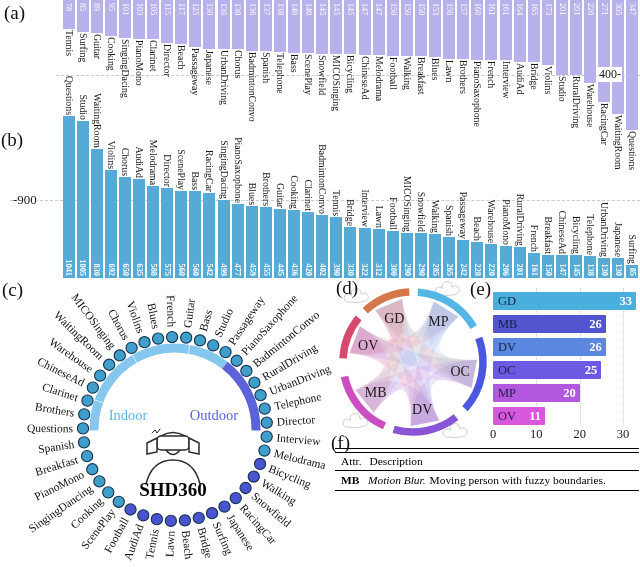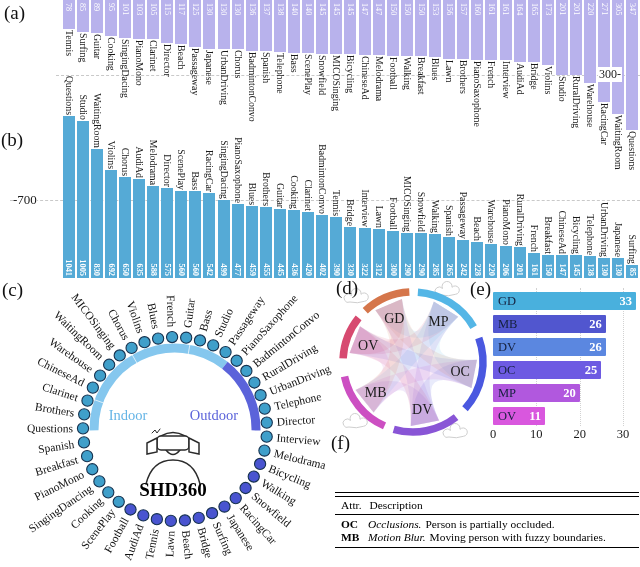--- a/index.html
+++ b/index.html
@@ -10,21 +10,21 @@
          transform:rotate(90deg);transform-origin:0 0;z-index:3;}
   .bar{position:absolute;z-index:2;}
   .gridline-h{position:absolute;border-top:1px dashed #c9c9c9;z-index:1;}
   .gridline-v{position:absolute;border-left:1px dotted #d2d2d2;z-index:1;}
   .ticklab{position:absolute;font-size:12px;color:#1a1a1a;z-index:4;background:#fff;}
   .hbar{position:absolute;z-index:2;border-radius:1px;}
   .hbar .blab{position:absolute;left:5px;top:0;font-size:12.5px;line-height:18px;color:#15203d;}
   .hbar .bval{position:absolute;right:4px;top:0;font-size:12.5px;line-height:18px;color:#fff;font-weight:bold;}
   .dotted-tex{background-image:radial-gradient(rgba(255,255,255,.45) .8px, rgba(0,0,0,0) .9px);
               background-size:4px 4px;}
-  #attr-table{position:absolute;left:335px;top:448px;width:304px;font-size:11.4px;color:#000;z-index:5;margin-top:44px;}
+  #attr-table{position:absolute;left:335px;top:448px;width:304px;font-size:11.4px;color:#000;z-index:5;}
   #attr-table .rule-double{height:2.5px;border-top:1.2px solid #000;border-bottom:0.9px solid #000;}
   #attr-table .rule{border-top:0.9px solid #000;margin-top:2px;}
   #attr-table .rule-bottom{border-top:1.4px solid #000;margin-top:3px;}
   #attr-table .hdr{padding:2px 0 1px 6px;}
   #attr-table .hdr .dsc{margin-left:8px;}
   #attr-table .rows{margin-top:3px;}
   #attr-table .trow{line-height:13.2px;padding-left:6px;white-space:nowrap;}
   #attr-table .att{display:inline-block;width:27px;font-weight:bold;}
   #attr-table .term{font-style:italic;margin-right:4px;}
   svg text{font-family:"Liberation Serif", serif;}
@@ -40,27 +40,26 @@
   <div class="panel-label" style="left:470px;top:278px">(e)</div>
   <div class="panel-label" style="left:331px;top:432px">(f)</div>
 
   <div id="attr-table">
     <div class="rule-double"></div>
     <div class="hdr">
       <span>Attr.</span><span class="dsc">Description</span>
     </div>
     <div class="rule"></div>
     <div class="rows">
-      <div class="trow"><span class="att">OC</span><span class="term">Occlusions.</span><span>Person is partially occluded.</span><b></b><span></span></div>
       <div class="trow"><span class="att">MB</span><span class="term">Motion Blur.</span><span>Moving person with fuzzy boundaries.</span><b></b><span></span></div>
     </div>
     <div class="rule-bottom"></div>
   </div>
 <div class="gridline-h" style="position: absolute; left: 56px; top: 75px; width: 584px; height: 0px;"></div>
-    <div class="ticklab" style="position: absolute; left: 598px; top: 67px; padding: 0px 1px;">300-</div>
+    <div class="ticklab" style="position: absolute; left: 598px; top: 67px; padding: 0px 1px;">400-</div>
     <div class="bar" style="position: absolute; left: 62.5px; top: 0px; width: 12px; height: 29.25px; background: rgb(184, 178, 236);"></div>
     <div class="vtext" style="position: absolute; left: 74.3px; top: 3px; width: 26px; font-size: 8.2px; color: rgb(255, 255, 255); text-align: left; z-index: 4;">78</div>
     <div class="vtext" style="position: absolute; left: 74.5px; top: 30.25px; width: 80px; font-size: 9.8px; color: rgb(26, 26, 26); text-align: left;">Tennis</div>
     <div class="bar" style="position: absolute; left: 76.5976px; top: 0px; width: 12px; height: 31.875px; background: rgb(184, 178, 236);"></div>
     <div class="vtext" style="position: absolute; left: 88.3976px; top: 3px; width: 26px; font-size: 8.2px; color: rgb(255, 255, 255); text-align: left; z-index: 4;">85</div>
     <div class="vtext" style="position: absolute; left: 88.5976px; top: 32.875px; width: 80px; font-size: 9.8px; color: rgb(26, 26, 26); text-align: left;">Surfing</div>
     <div class="bar" style="position: absolute; left: 90.6951px; top: 0px; width: 12px; height: 33.375px; background: rgb(184, 178, 236);"></div>
     <div class="vtext" style="position: absolute; left: 102.495px; top: 3px; width: 26px; font-size: 8.2px; color: rgb(255, 255, 255); text-align: left; z-index: 4;">89</div>
     <div class="vtext" style="position: absolute; left: 102.695px; top: 34.375px; width: 80px; font-size: 9.8px; color: rgb(26, 26, 26); text-align: left;">Guitar</div>
     <div class="bar" style="position: absolute; left: 104.793px; top: 0px; width: 12px; height: 35.625px; background: rgb(184, 178, 236);"></div>
@@ -171,21 +170,21 @@
     <div class="bar" style="position: absolute; left: 598.207px; top: 0px; width: 12px; height: 101.625px; background: rgb(184, 178, 236);"></div>
     <div class="vtext" style="position: absolute; left: 610.007px; top: 3px; width: 26px; font-size: 8.2px; color: rgb(255, 255, 255); text-align: left; z-index: 4;">271</div>
     <div class="vtext" style="position: absolute; left: 610.207px; top: 102.625px; width: 80px; font-size: 9.8px; color: rgb(26, 26, 26); text-align: left;">RacingCar</div>
     <div class="bar" style="position: absolute; left: 612.305px; top: 0px; width: 12px; height: 114.375px; background: rgb(184, 178, 236);"></div>
     <div class="vtext" style="position: absolute; left: 624.105px; top: 3px; width: 26px; font-size: 8.2px; color: rgb(255, 255, 255); text-align: left; z-index: 4;">305</div>
     <div class="vtext" style="position: absolute; left: 624.305px; top: 115.375px; width: 80px; font-size: 9.8px; color: rgb(26, 26, 26); text-align: left;">WaitingRoom</div>
     <div class="bar" style="position: absolute; left: 626.402px; top: 0px; width: 12px; height: 130.125px; background: rgb(184, 178, 236);"></div>
     <div class="vtext" style="position: absolute; left: 638.202px; top: 3px; width: 26px; font-size: 8.2px; color: rgb(255, 255, 255); text-align: left; z-index: 4;">347</div>
     <div class="vtext" style="position: absolute; left: 638.402px; top: 131.125px; width: 80px; font-size: 9.8px; color: rgb(26, 26, 26); text-align: left;">Questions</div>
     <div class="gridline-h" style="position: absolute; left: 10px; top: 200px; width: 630px; height: 0px;"></div>
-    <div class="ticklab" style="position: absolute; left: 13px; top: 192px; font-size: 13px;">-700</div>
+    <div class="ticklab" style="position: absolute; left: 13px; top: 192px; font-size: 13px;">-900</div>
     <div class="bar" style="position: absolute; left: 62.5px; top: 115.604px; width: 12px; height: 162.396px; background: rgb(85, 170, 214);"></div>
     <div class="vtext" style="position: absolute; left: 74.3px; top: 250px; width: 26px; font-size: 8.4px; font-weight: bold; color: rgb(255, 255, 255); text-align: right; z-index: 4;">1041</div>
     <div class="vtext" style="position: absolute; left: 74.5px; top: 34.604px; width: 80px; font-size: 9.8px; color: rgb(26, 26, 26); text-align: right;">Questions</div>
     <div class="bar" style="position: absolute; left: 76.5976px; top: 121.22px; width: 12px; height: 156.78px; background: rgb(85, 170, 214);"></div>
     <div class="vtext" style="position: absolute; left: 88.3976px; top: 250px; width: 26px; font-size: 8.4px; font-weight: bold; color: rgb(255, 255, 255); text-align: right; z-index: 4;">1005</div>
     <div class="vtext" style="position: absolute; left: 88.5976px; top: 40.22px; width: 80px; font-size: 9.8px; color: rgb(26, 26, 26); text-align: right;">Studio</div>
     <div class="bar" style="position: absolute; left: 90.6951px; top: 148.52px; width: 12px; height: 129.48px; background: rgb(85, 170, 214);"></div>
     <div class="vtext" style="position: absolute; left: 102.495px; top: 250px; width: 26px; font-size: 8.4px; font-weight: bold; color: rgb(255, 255, 255); text-align: right; z-index: 4;">830</div>
     <div class="vtext" style="position: absolute; left: 102.695px; top: 67.52px; width: 80px; font-size: 9.8px; color: rgb(26, 26, 26); text-align: right;">WaitingRoom</div>
     <div class="bar" style="position: absolute; left: 104.793px; top: 170.048px; width: 12px; height: 107.952px; background: rgb(85, 170, 214);"></div>

